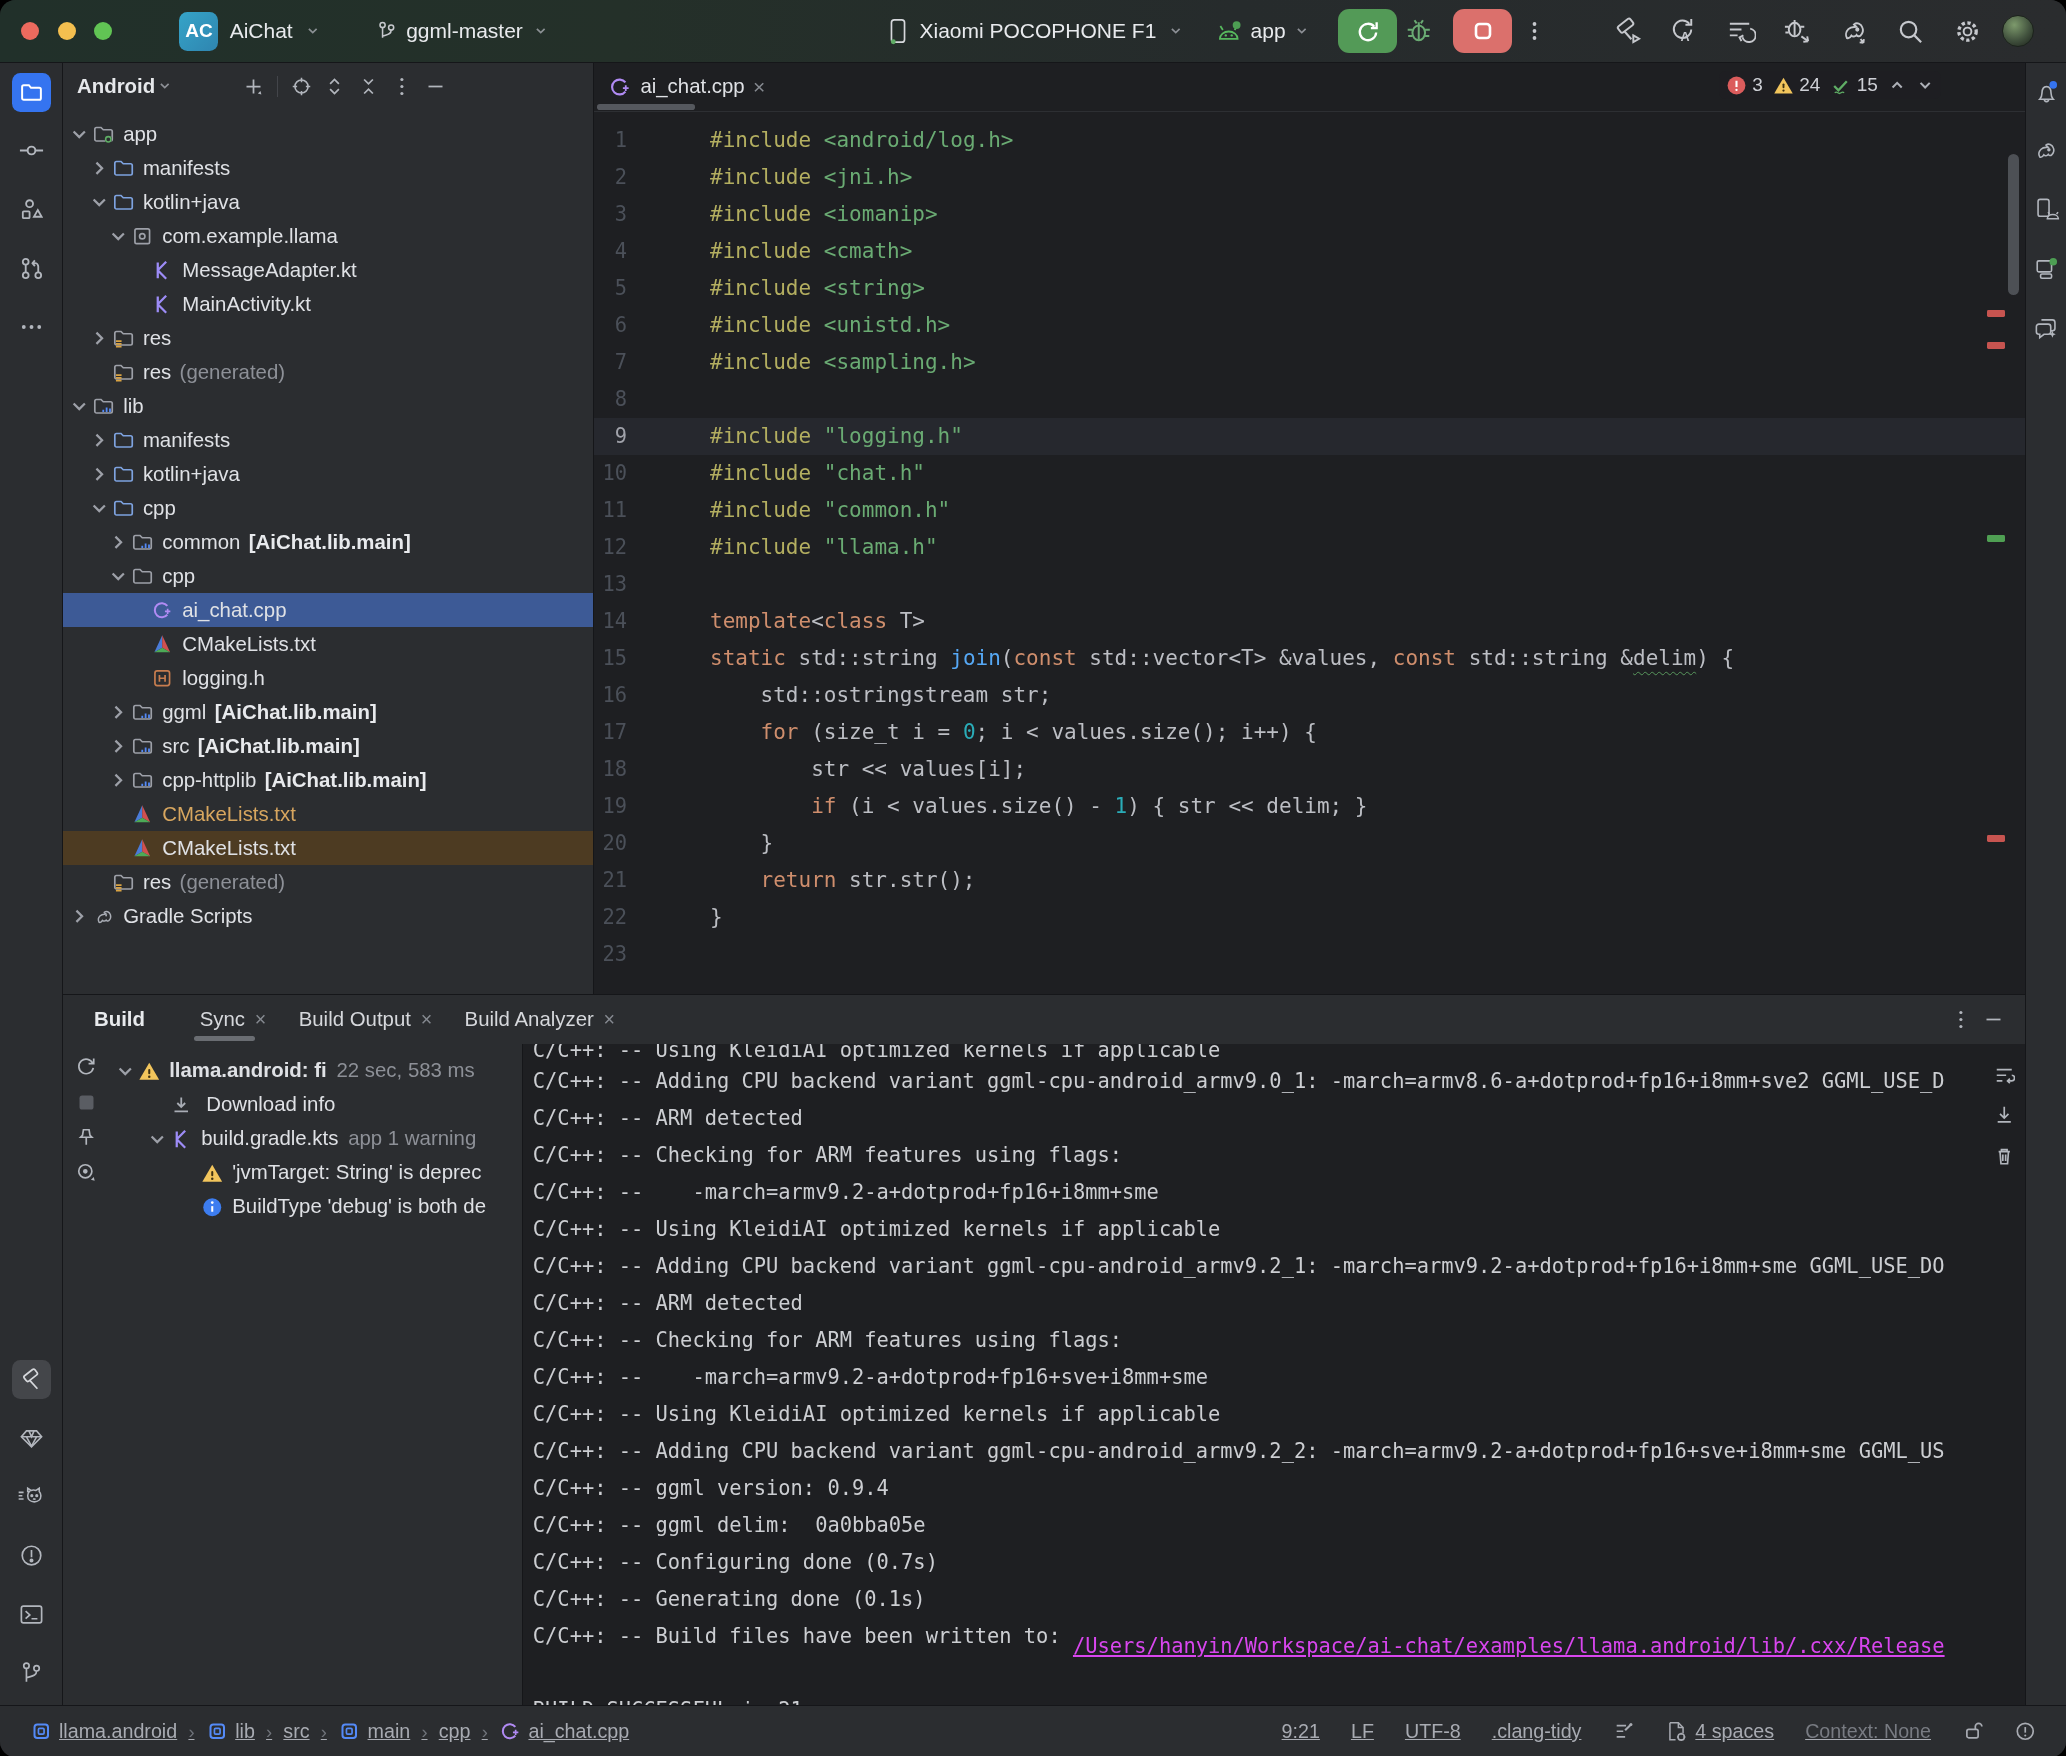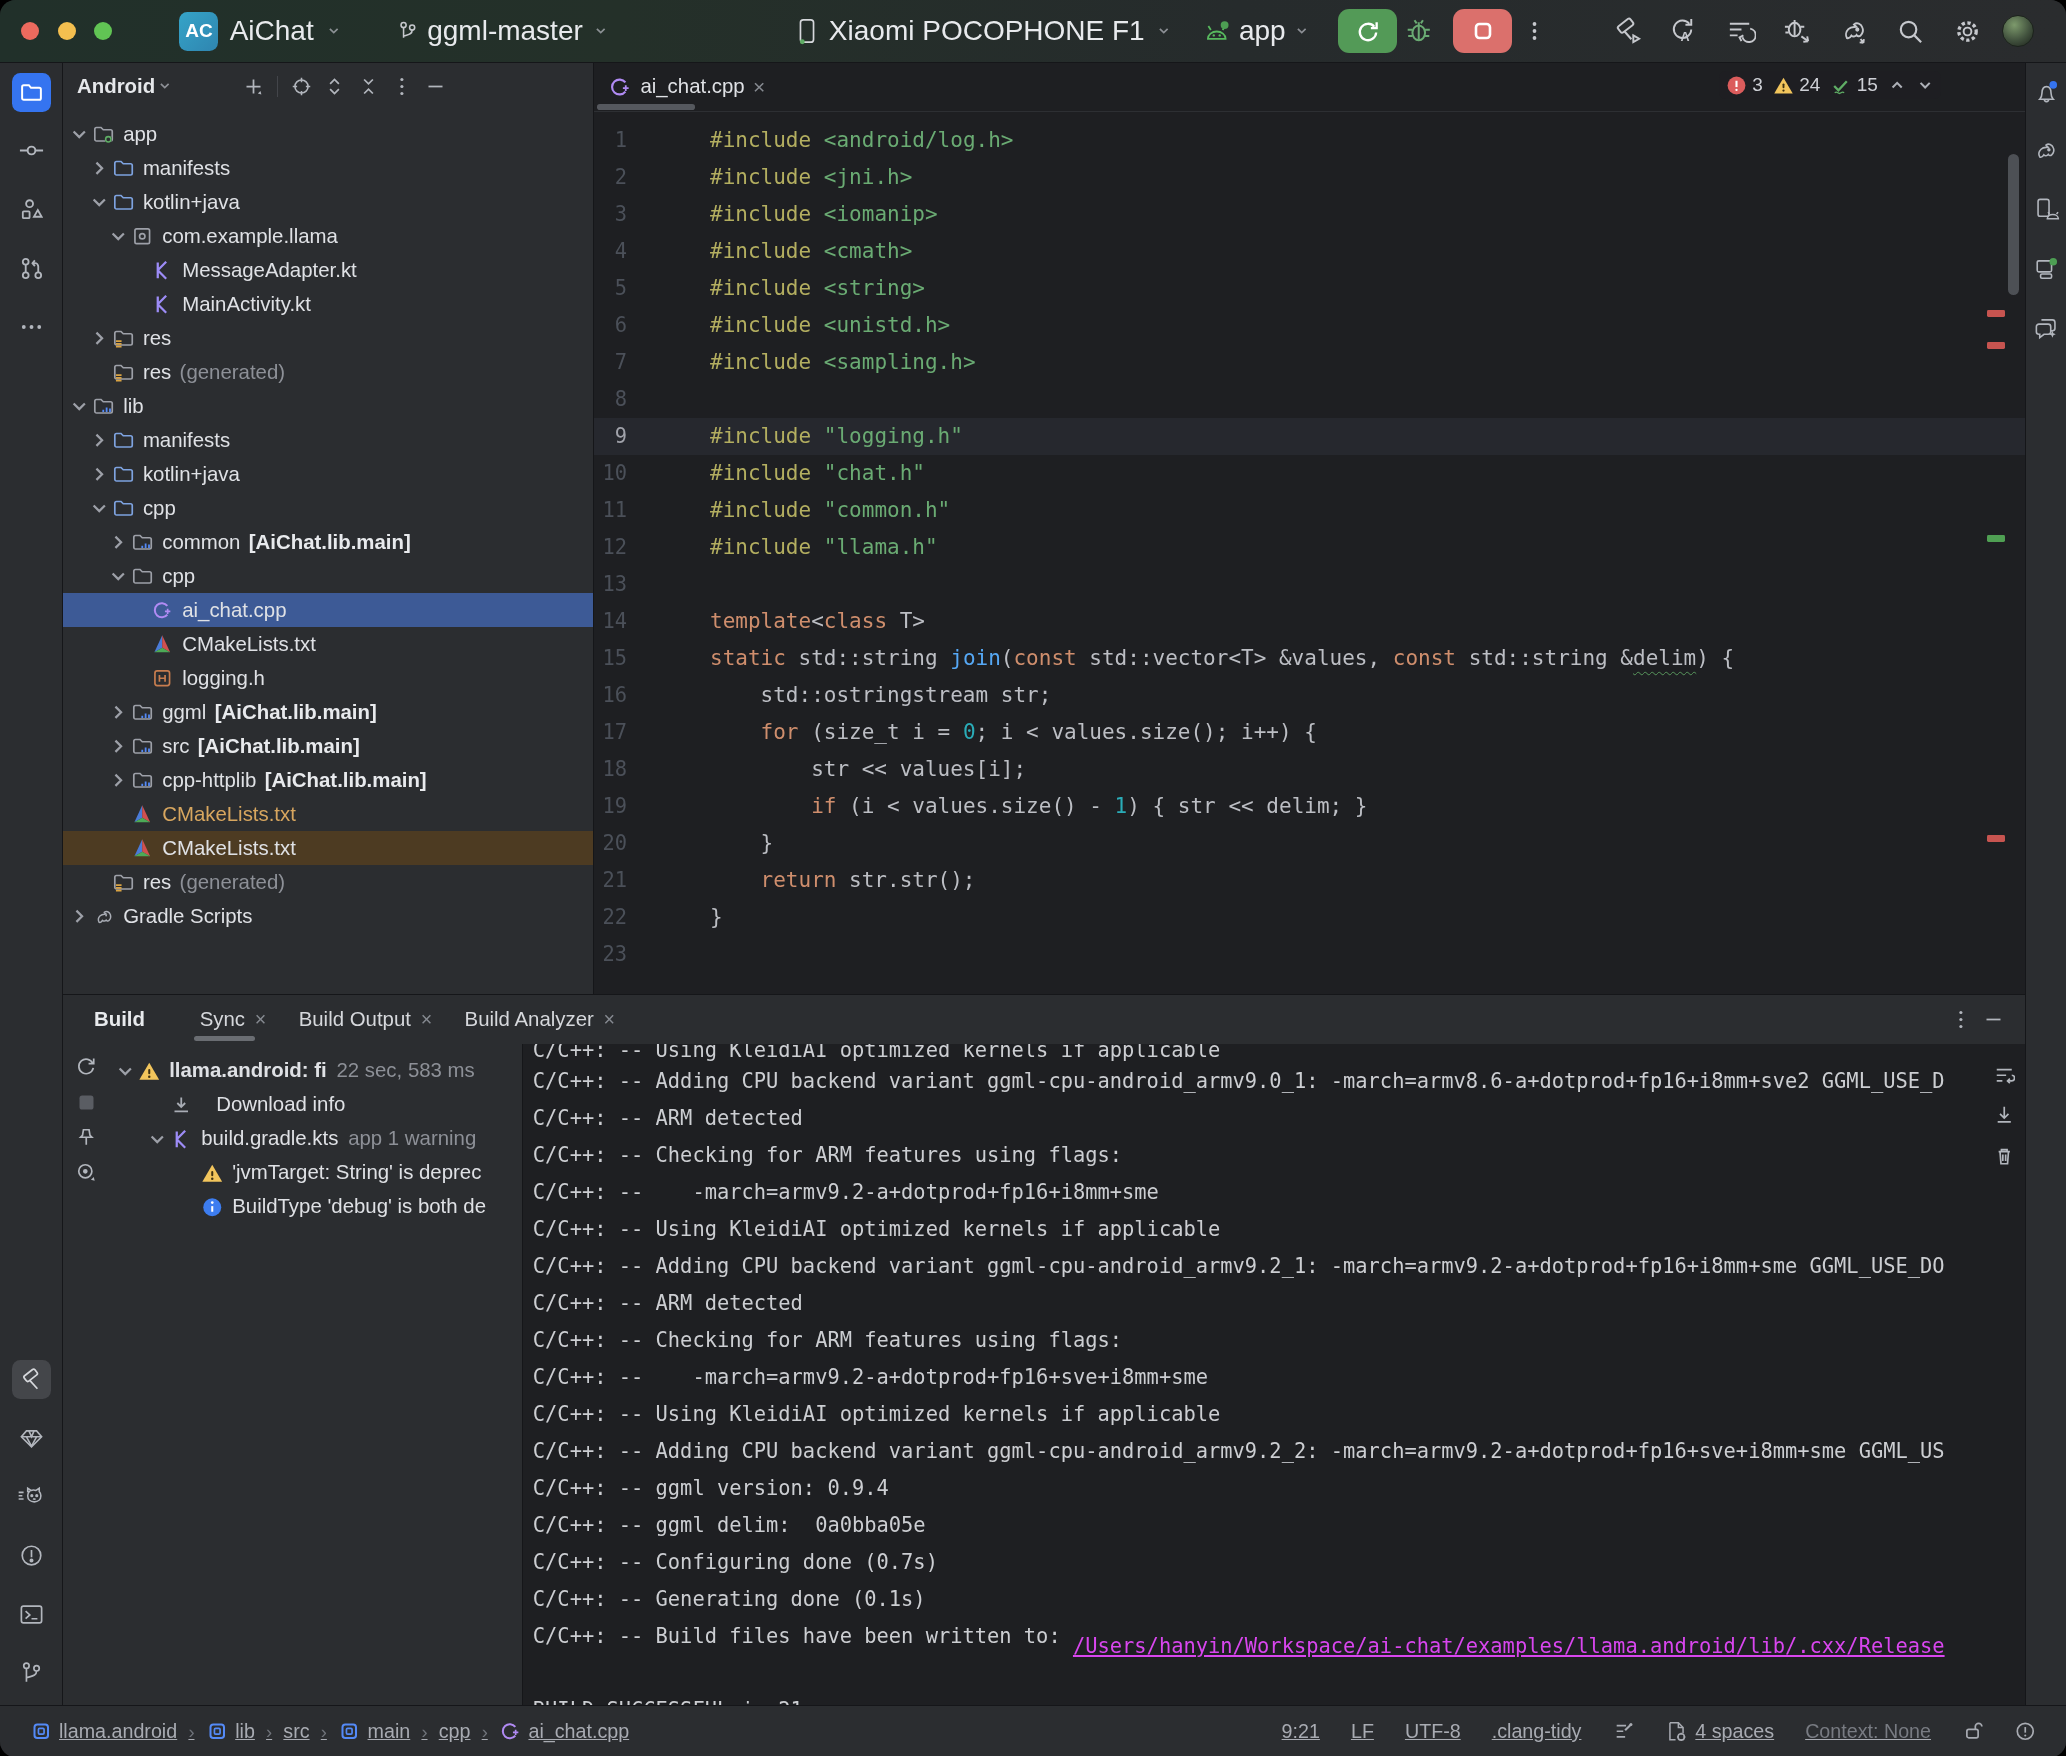--- a/index.html
+++ b/index.html
@@ -19,21 +19,21 @@
   
   .titlebar{height:63px;flex:0 0 63px;display:flex;align-items:center;
     background:linear-gradient(90deg,#21302a 0%,#243029 30%,#262b2c 60%,#2a2c2e 100%);
     border-bottom:0.7px solid var(--border);padding:0 32px 0 21px;}
   .traffic{display:flex;gap:18.3px;align-items:center;}
   .tl{width:18.3px;height:18.3px;border-radius:50%;}
   .tl.r{background:#ec6a5e;} .tl.y{background:#f4bf4f;} .tl.g{background:#61c454;}
   .proj-widget{display:flex;align-items:center;gap:11.2px;margin-left:67px;}
   .badge{width:39px;height:39px;border-radius:8.4px;background:linear-gradient(135deg,#35a4c8,#2f85b0);
     display:flex;align-items:center;justify-content:center;font-weight:700;font-size:19px;color:#fff;}
-  .tb-label{font-size:28px;color:#e8eaed;}
+  .tb-label{font-size:21px;color:#e8eaed;}
   .chev-sm{opacity:.75;margin-left:1.4px;}
   .branch-widget{display:flex;align-items:center;gap:8.4px;margin-left:53px;color:#e0e2e6;}
   .run-group{display:flex;align-items:center;margin-left:auto;}
   .dev{display:flex;align-items:center;gap:9.8px;}
   .rc{display:flex;align-items:center;gap:7px;margin-left:31px;}
   .run-btn{width:59px;height:44px;border-radius:11.2px;background:#539a57;display:flex;align-items:center;justify-content:center;margin-left:28px;}
   .icon-btn{width:44px;height:44px;display:flex;align-items:center;justify-content:center;border-radius:8.4px;}
   .stop-btn{width:59px;height:44px;border-radius:11.2px;background:#db706c;display:flex;align-items:center;justify-content:center;margin-left:12.7px;}
   .tb-icons{display:flex;align-items:center;gap:12.7px;margin-left:49px;}
   .avatar{width:32px;height:32px;border-radius:50%;background:radial-gradient(circle at 38% 30%,#7d9a6c,#42523e 55%,#232b22 90%);border:1.4px solid #1c231c;}
@@ -978,21 +978,21 @@
     <span class="lbl b" style="margin-left:7px">llama.android: fi</span>
     <span class="sfx">22 sec, 583 ms</span>
   </div>
   <div class="btrow" style="padding-left:32px">
     <span class="chev"></span>
     <span class="ticon">
                     <svg width="22.5" height="22.5" viewBox="0 0 20 20">
                       <path d="M10 3v8M6.5 8l3.5 3.5L13.5 8M4 15.5h12" stroke="#a9adb5" stroke-width="1.6" fill="none"></path>
                     </svg>
                   </span>
-    <span class="lbl" style="margin-left:22px">Download info</span>
+    <span class="lbl" style="margin-left:12px">Download info</span>
 
   </div>
   <div class="btrow" style="padding-left:32px">
     <span class="chev">
                     <svg width="22.5" height="22.5" viewBox="0 0 16 16">
                       <path d="M4 6l4 4 4-4" stroke="#9da0a8" stroke-width="1.6" fill="none"></path>
                     </svg>
                   </span>
     <span class="ticon">
                     <svg width="22.5" height="22.5" viewBox="0 0 20 20">

